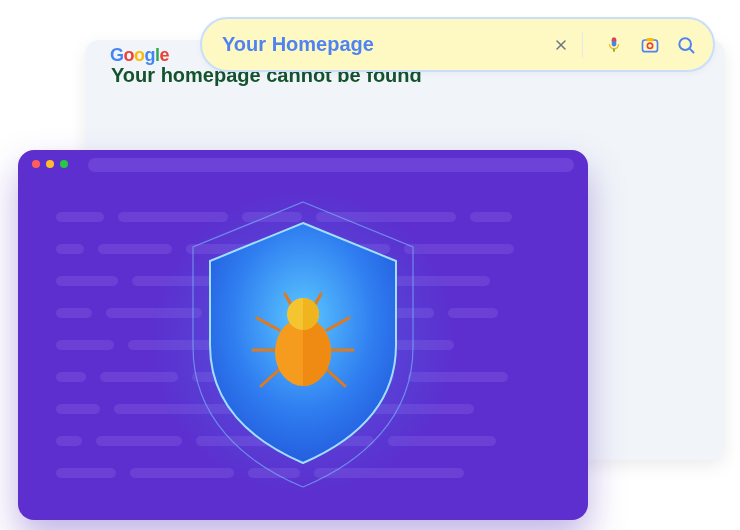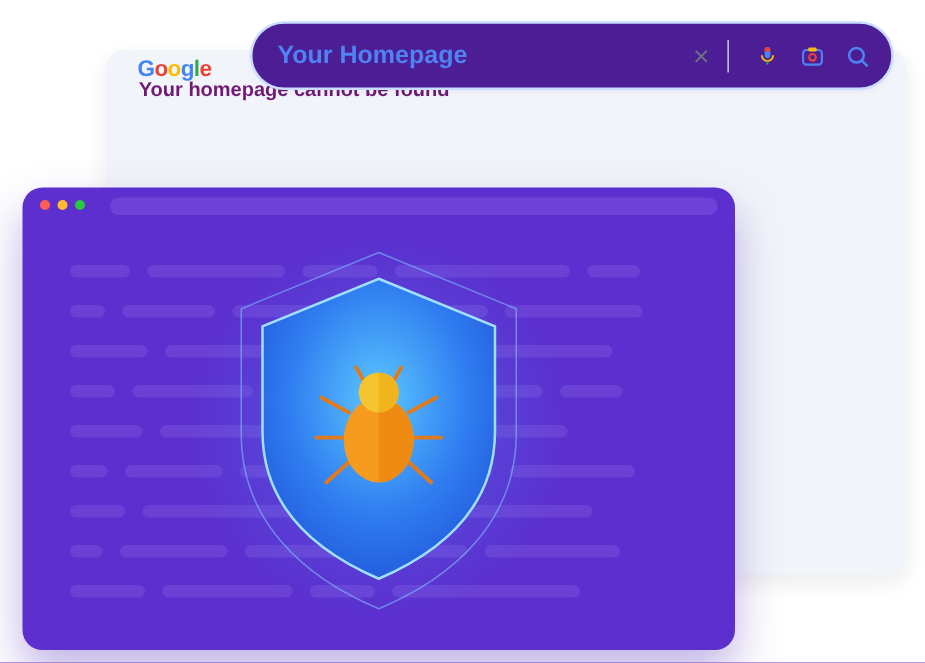--- a/index.html
+++ b/index.html
@@ -22,32 +22,32 @@
       box-shadow: 0 6px 18px rgba(0,0,0,0.08);
       padding: 24px 26px;
     }
     .result-url {
       font-size: 13px;
       color: #6b7280;
       margin-top: 42px;
       margin-bottom: 4px;
     }
     .result-title {
-      font-size: 16px;
-      color: #701a75;
+      font-size: 20px;
+      color: #14532d;
       font-weight: 700;
     }
     
     .search-bar {
       position: absolute;
       top: 17px;
       left: 200px;
       width: 515px;
       height: 55px;
-      background: #4c1d95;
+      background: #fef9c3;
       border: 2px solid #c9ddff;
       border-radius: 30px;
       display: flex;
       align-items: center;
       padding: 0 16px 0 20px;
       box-shadow: 0 2px 6px rgba(0,0,0,0.04);
       z-index: 3;
     }
     .search-text {
       flex: 1;

